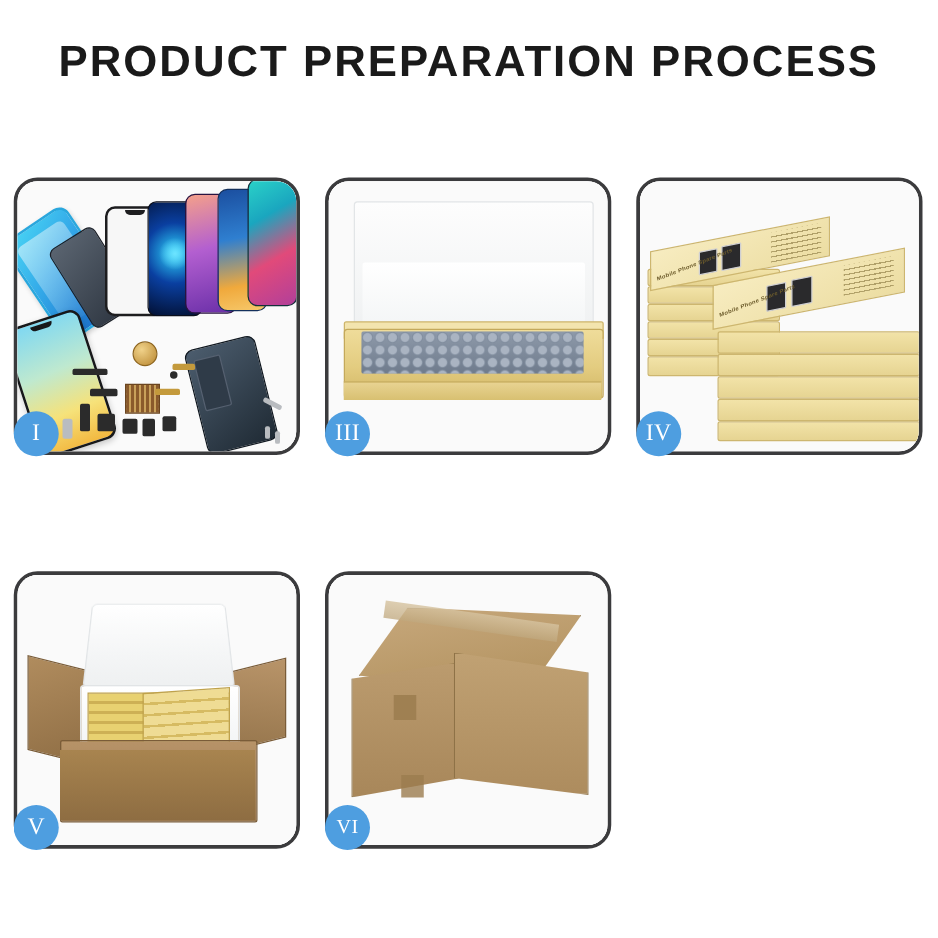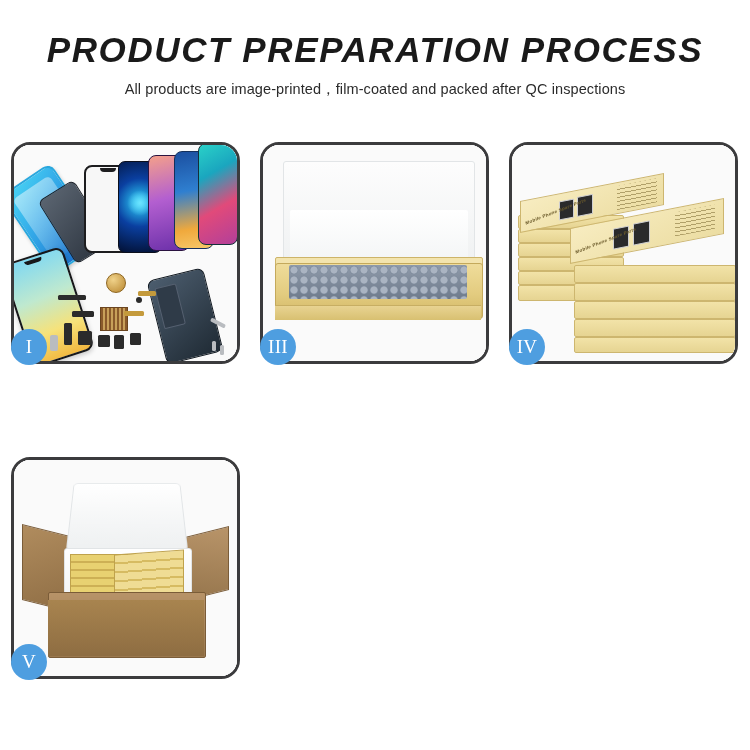--- a/index.html
+++ b/index.html
@@ -16,21 +16,20 @@
   
   .header{text-align:center;padding-top:32px;}
   .title{
     font-family:"Liberation Sans", sans-serif;
     font-size:35px;
     font-weight:700;
     letter-spacing:1.6px;
     color:#1a1a1a;
     line-height:1.05;
     white-space:nowrap;
-    font-style:italic;
   }
   .subtitle{
     font-size:14.5px;
     font-weight:400;
     color:#2b2b2b;
     margin-top:11px;
     letter-spacing:.1px;
     white-space:nowrap;
   }
 
@@ -213,21 +212,20 @@
   .tab6a{position:absolute;left:52px;top:96px;width:18px;height:20px;background:#9b7c4f;opacity:.85;}
   .tab6b{position:absolute;left:58px;top:160px;width:18px;height:18px;background:#9b7c4f;opacity:.8;}
 </style>
 </head>
 <body>
 
 <div class="page">
 
   <div class="header">
     <div class="title">PRODUCT PREPARATION PROCESS</div>
-    <div class="subtitle">All products are image-printed，film-coated and packed after QC inspections</div>
   </div>
 
   <div class="grid">
 
     <div class="panel">
       <div class="panel-inner">
         <div class="scene">
           <div class="ph ph1"></div>
           <div class="ph ph2"></div>
           <div class="ph ph3"></div>
@@ -318,15 +316,28 @@
           <div class="foamBox"></div>
           <div class="yellowStack"></div>
           <div class="yellowStack2"></div>
           <div class="cartonBody"></div>
           <div class="cartonFront"></div>
         </div>
       </div>
       <div class="badge">V</div>
     </div>
 
+    <div class="panel">
+      <div class="panel-inner">
+        <div class="scene">
+          <div class="c6top"></div>
+          <div class="tape6"></div>
+          <div class="c6left"></div>
+          <div class="c6right"></div>
+          <div class="tab6a"></div>
+          <div class="tab6b"></div>
+        </div>
+      </div>
+      <div class="badge wide">VI</div>
+    </div>
 
   </div>
 </div>
 
 </body></html>

